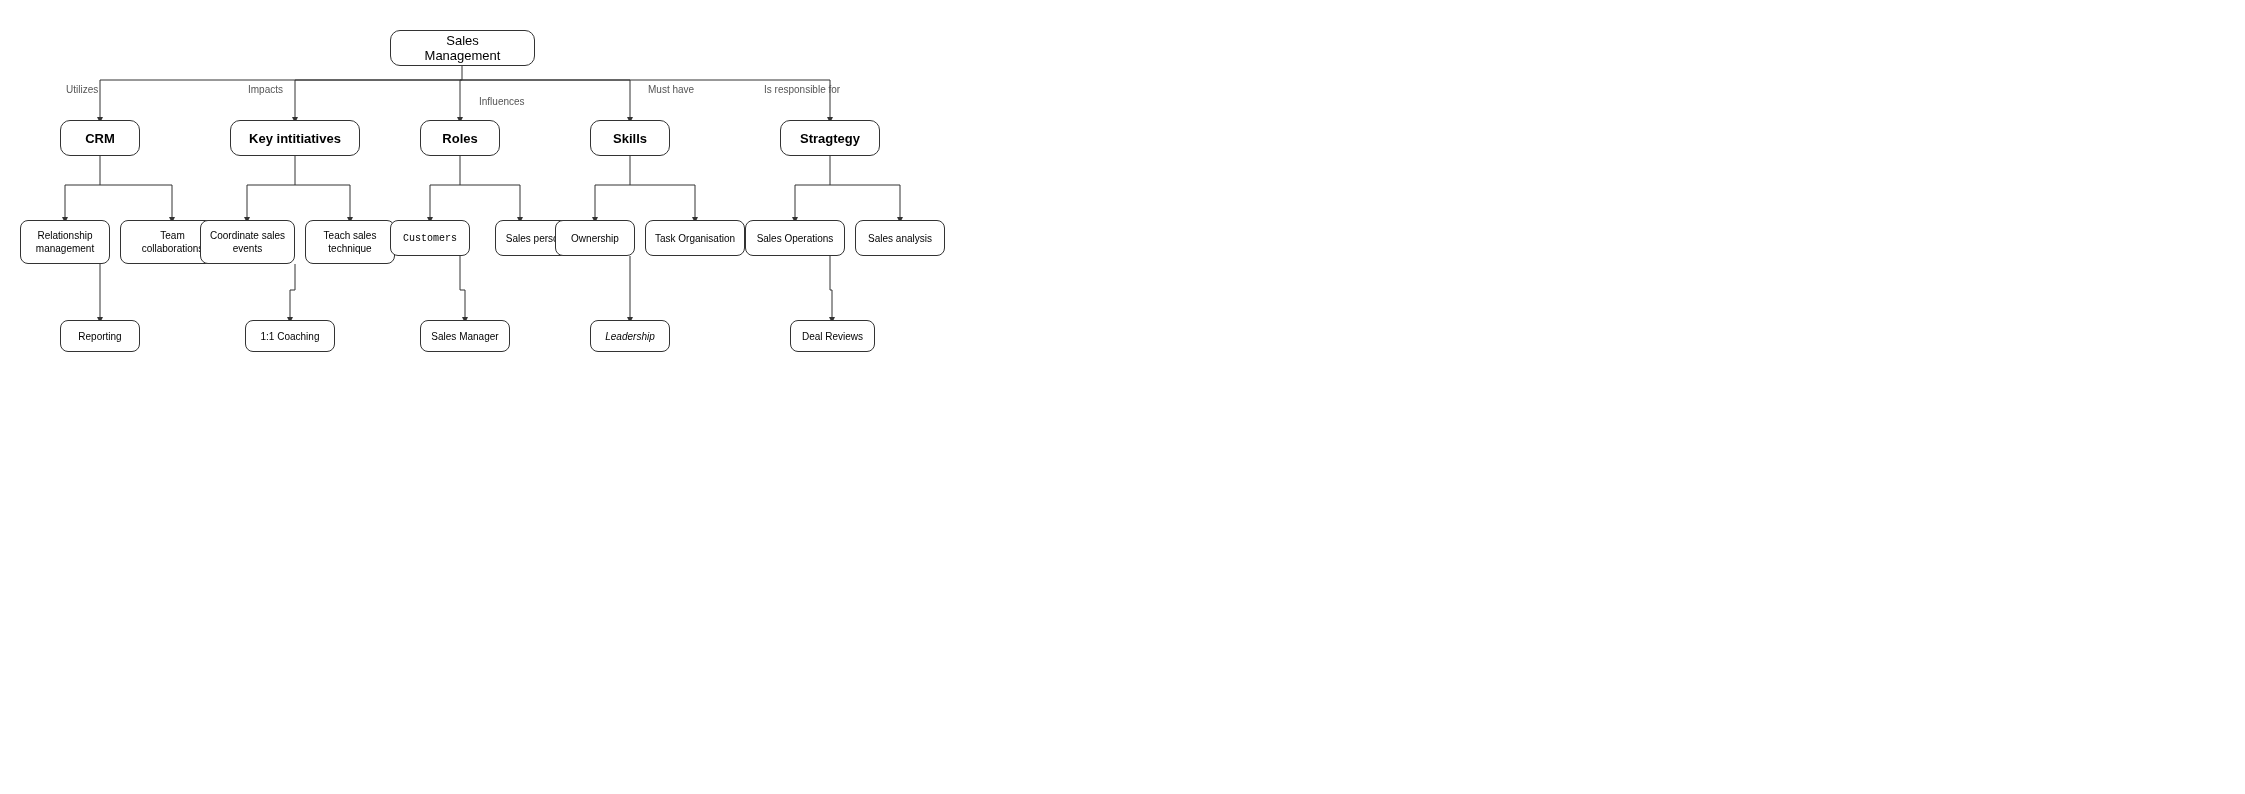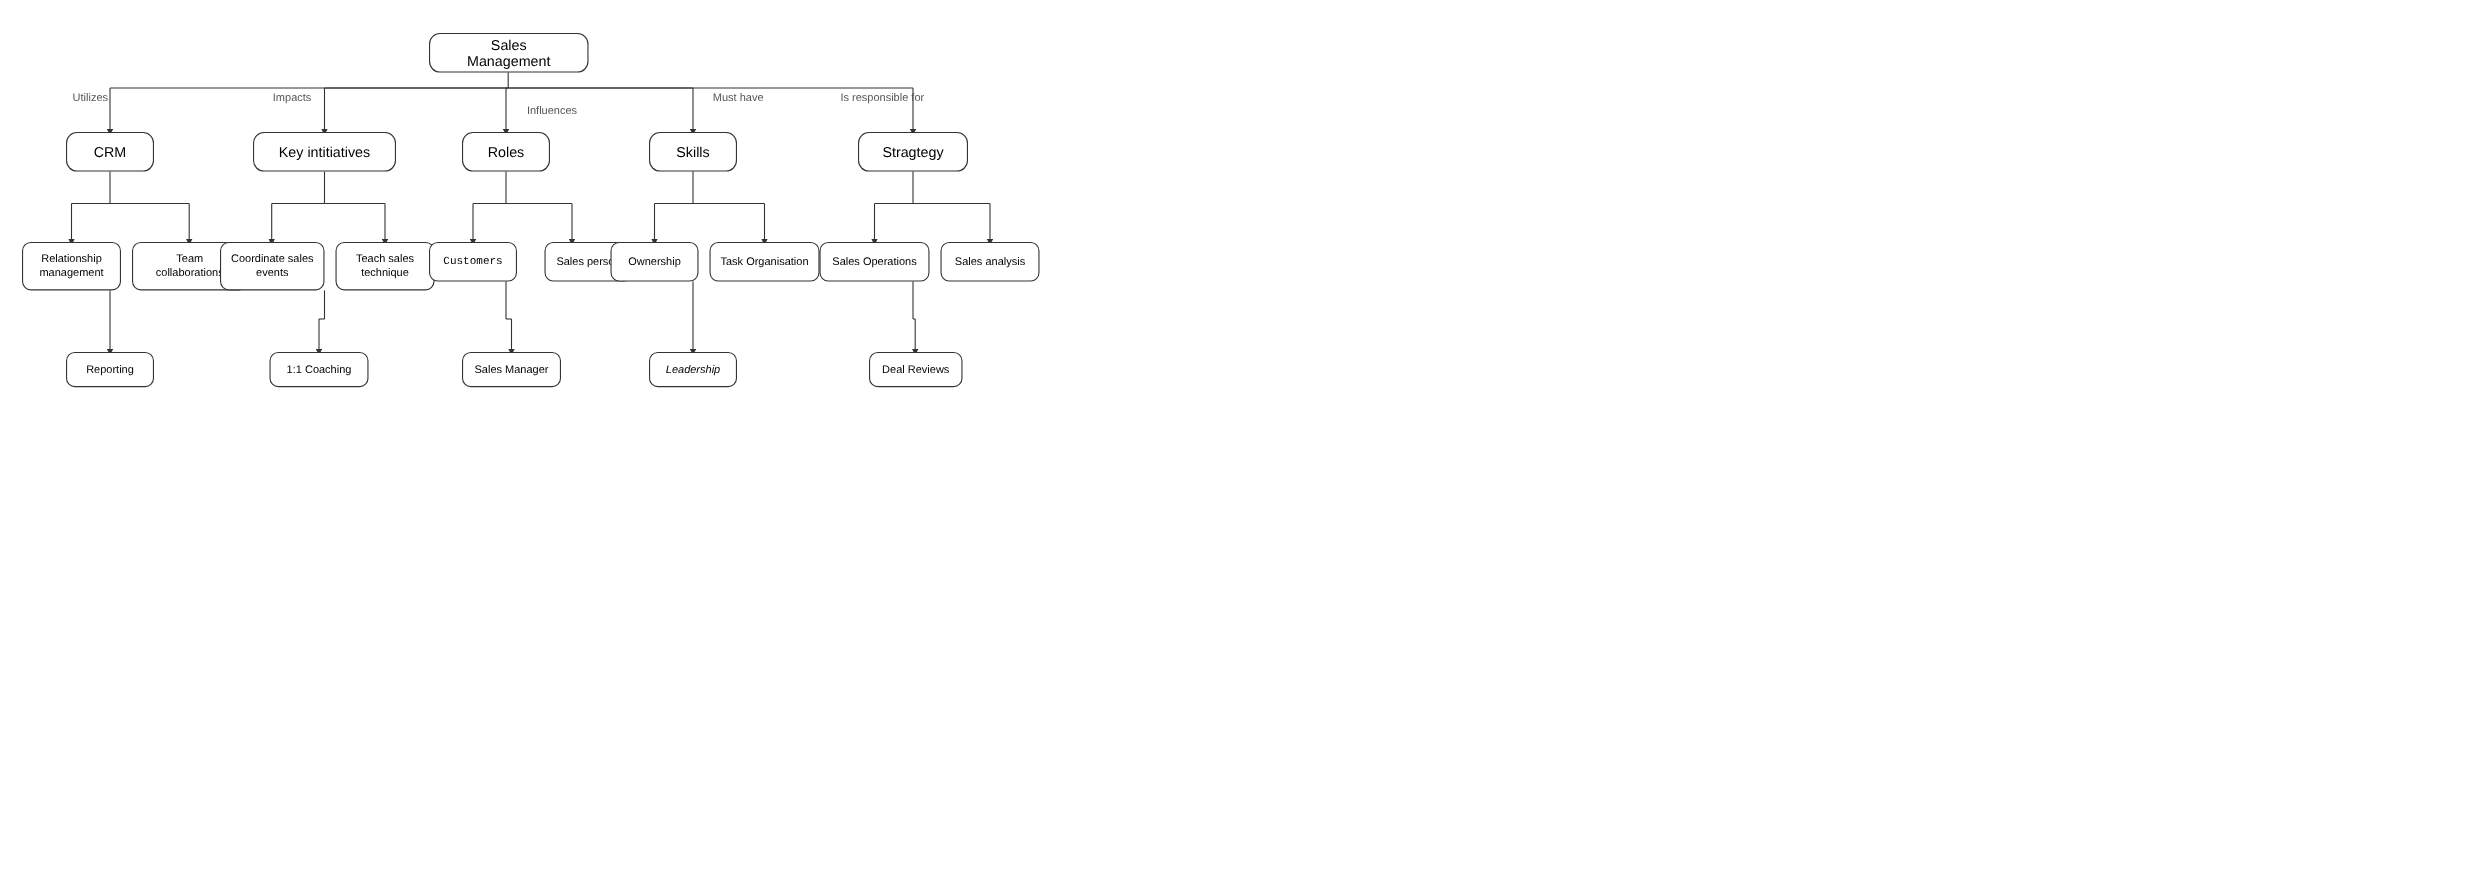--- a/index.html
+++ b/index.html
@@ -42,21 +42,21 @@
 
     .node.root {
       font-size: 13px;
       font-weight: 500;
       padding: 8px 16px;
       border-radius: 10px;
     }
 
     .node.level1 {
       font-size: 13px;
-      font-weight: normal;
+      font-weight: bold;
       padding: 8px 12px;
       border-radius: 10px;
     }
 
     .node.level2 {
       font-size: 10px;
       padding: 5px 8px;
       border-radius: 8px;
       line-height: 1.3;
     }

